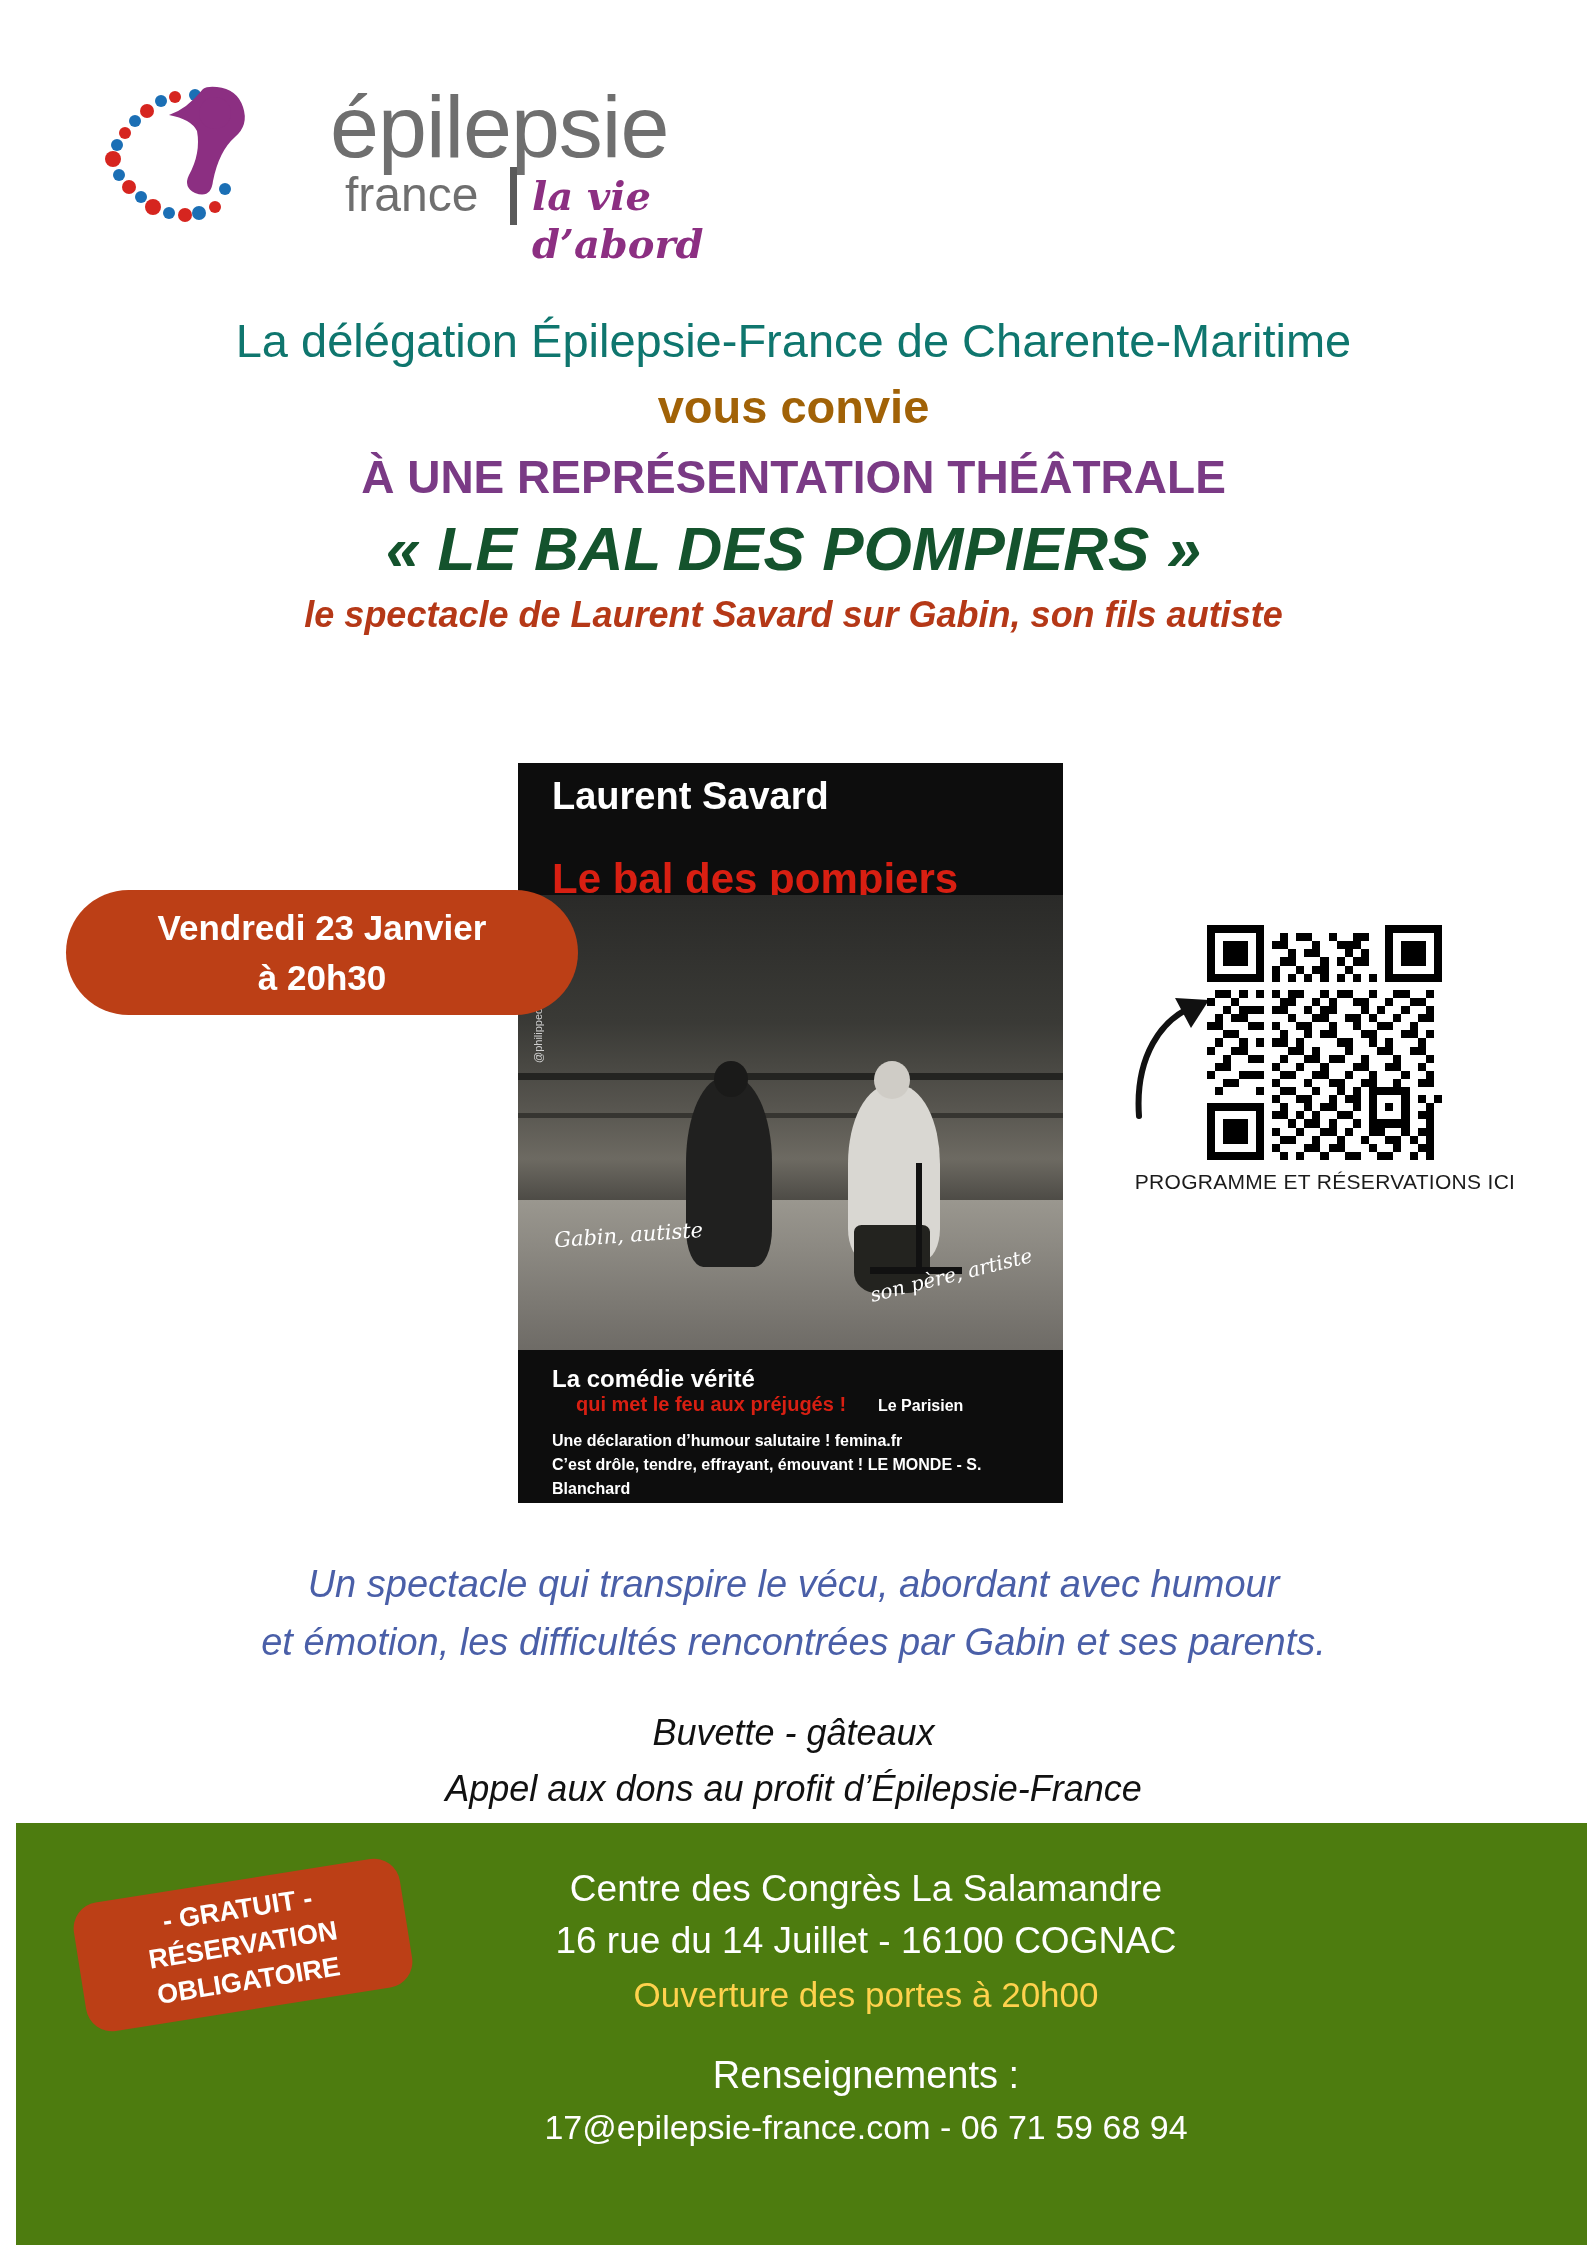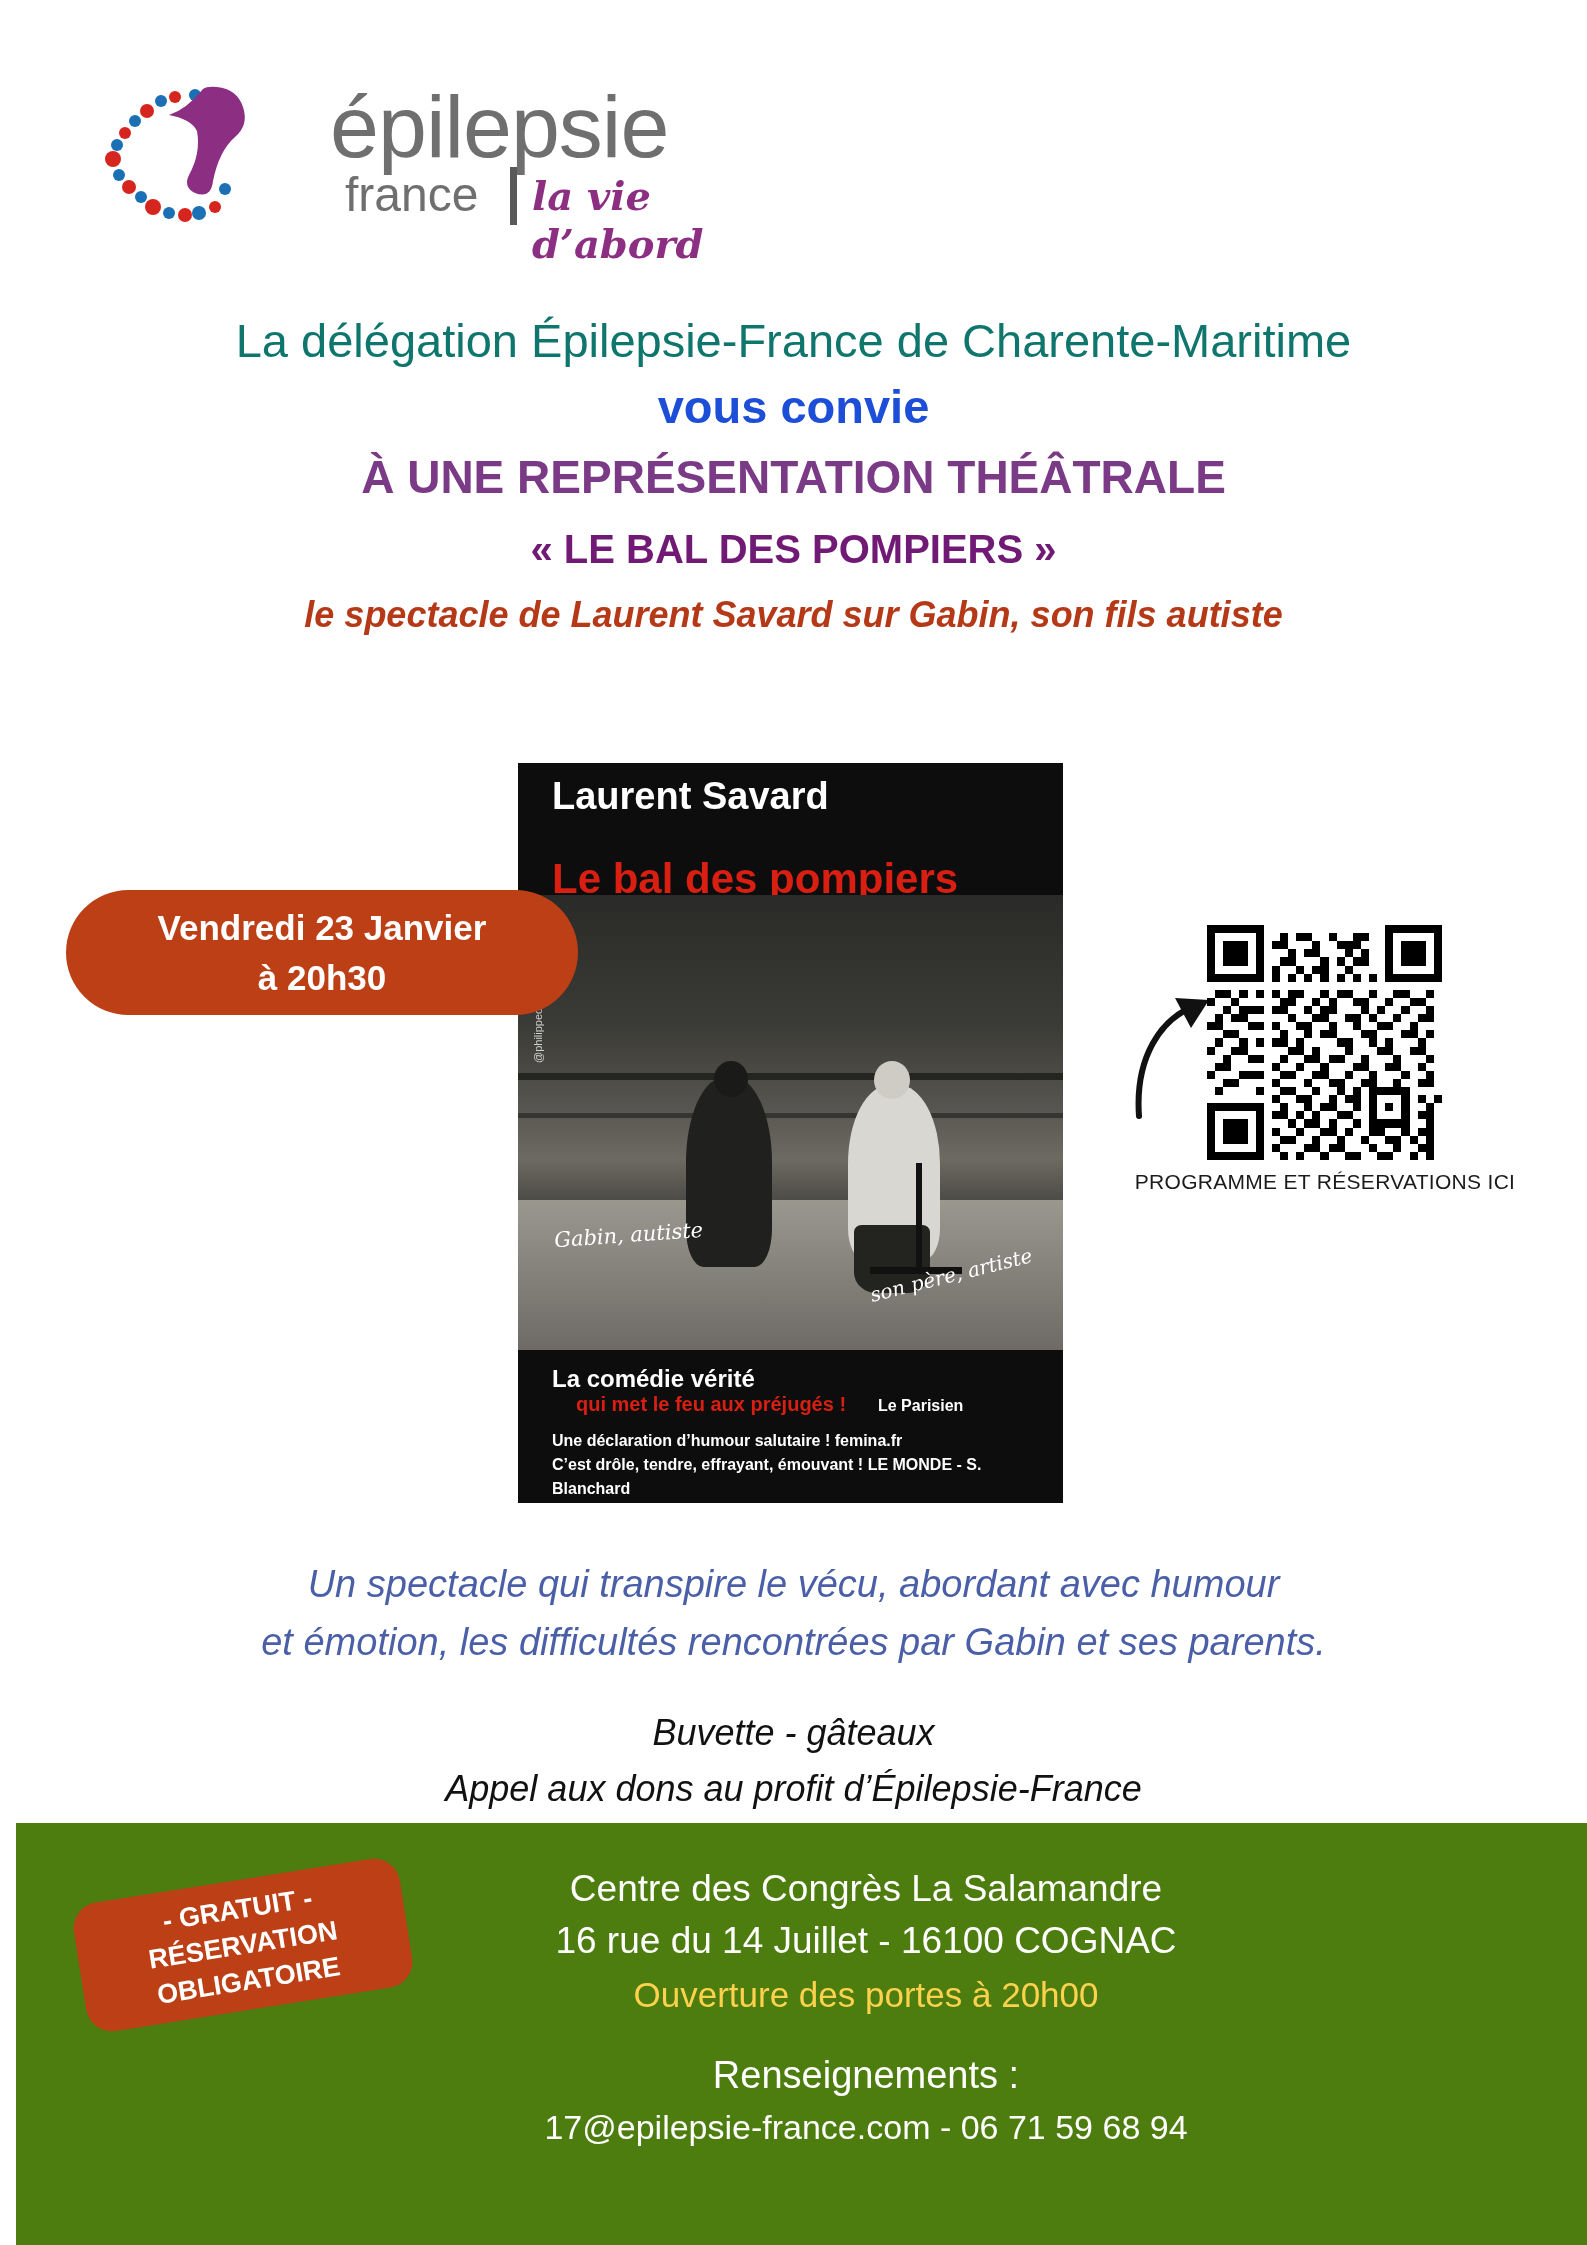--- a/index.html
+++ b/index.html
@@ -93,34 +93,35 @@
   }
   .h-line1 {
     font-size: 47px;
     line-height: 62px;
     color: #0f766e;
     font-weight: 400;
   }
   .h-line2 {
     font-size: 47px;
     line-height: 70px;
-    color: #1d4ed8;
+    color: #a16207;
     font-weight: 700;
   }
   .h-line3 {
     font-size: 46px;
     line-height: 70px;
     color: #7a3a85;
     font-weight: 700;
   }
   .h-line4 {
-    font-size: 40px;
+    font-size: 62px;
     line-height: 74px;
-    color: #701a75;
-    font-weight: 700;
+    color: #14532d;
+    font-weight: 700;
+    font-style: italic;
   }
   .h-line5 {
     font-size: 36px;
     line-height: 58px;
     color: #b53817;
     font-weight: 700;
     font-style: italic;
   }
 
   

